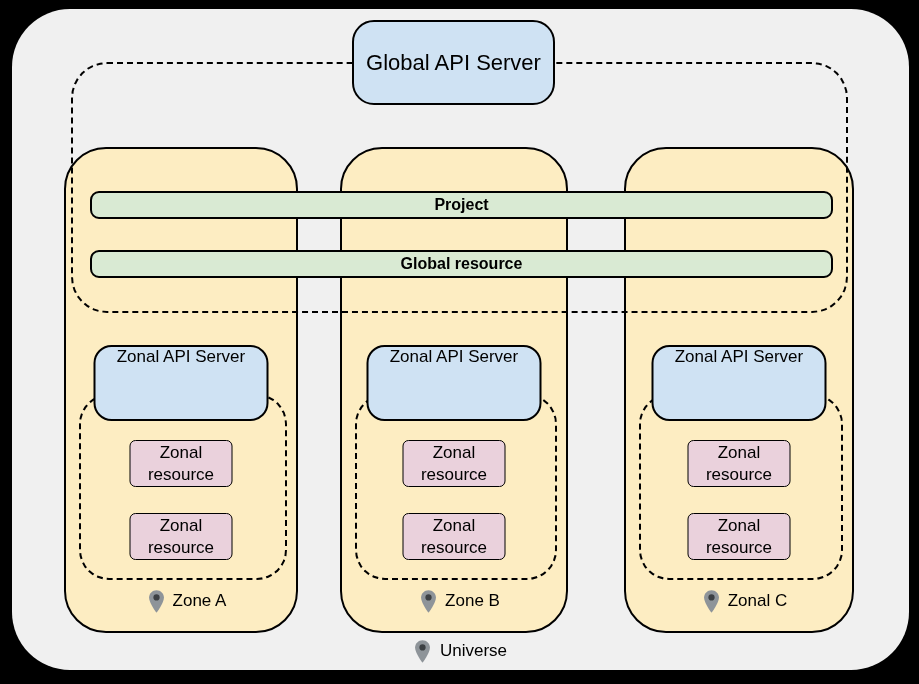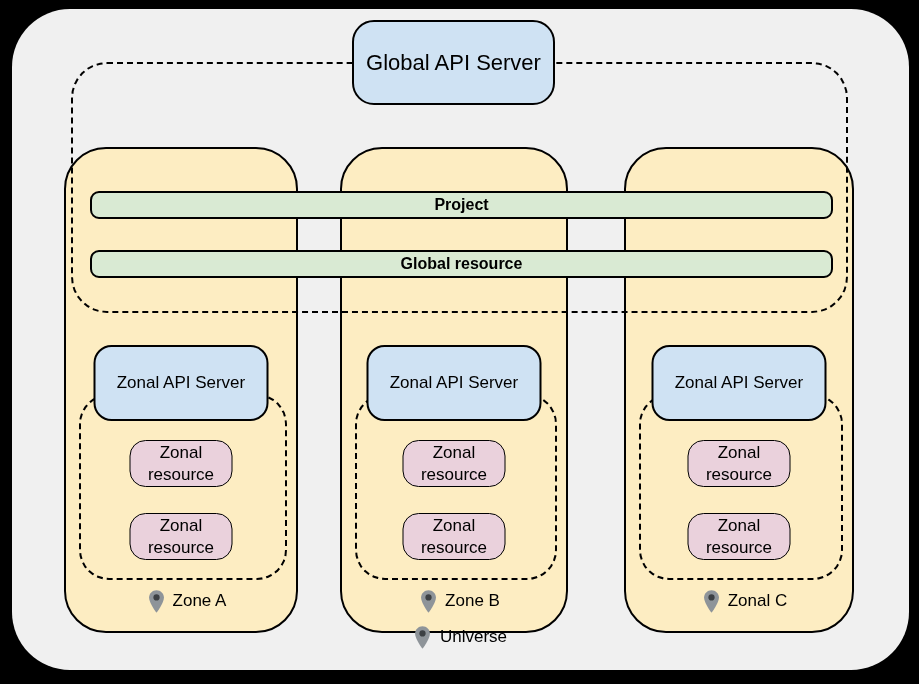--- a/index.html
+++ b/index.html
@@ -50,39 +50,39 @@
     font-size: 22px;
   }
   .zone-scope {
     position: absolute; left: 13px; right: 9px; top: 245px; height: 186px;
     border: 2px dashed var(--c-stroke); border-radius: 30px;
   }
   .zonal-api {
     position: absolute; left: 50%; transform: translateX(-50%);
     top: 196px; width: 175px; height: 76px;
     background: var(--c-server-fill); border: 2px solid var(--c-stroke);
-    border-radius: 18px; display: flex; align-items: center; justify-content: center;
+    border-radius: 18px; display: flex; justify-content: center;
     font-size: 17px; white-space: nowrap;
   }
   .zonal-resource {
     position: absolute; left: 50%; transform: translateX(-50%);
     width: 103px; height: 47px;
     background: var(--c-resource-fill); border: 1.5px solid var(--c-stroke);
-    border-radius: 16px; display: flex; align-items: center; justify-content: center;
+    border-radius: 6px; display: flex; align-items: center; justify-content: center;
     text-align: center; font-size: 17px; line-height: 1.25;
   }
   .zonal-resource.r1 { top: 291px; }
   .zonal-resource.r2 { top: 364px; }
   .zone-label {
     position: absolute; left: 12px; right: 0; top: 437px; height: 30px;
     display: flex; align-items: center; justify-content: center; gap: 8px;
     font-size: 17px;
   }
   .universe-label {
-    position: absolute; left: 12px; width: 897px; top: 622px; height: 30px;
+    position: absolute; left: 12px; width: 897px; top: 636px; height: 30px;
     display: flex; align-items: center; justify-content: center; gap: 9px;
     font-size: 17px;
   }
   .pin { display: block; }
 </style>
 </head>
 <body>
 
 <div class="canvas">
 

